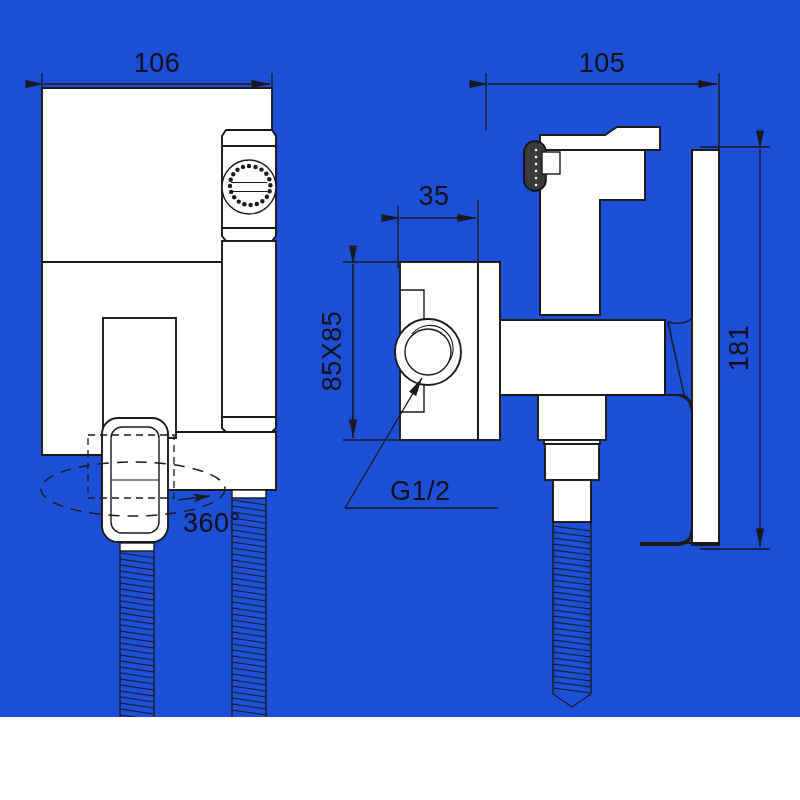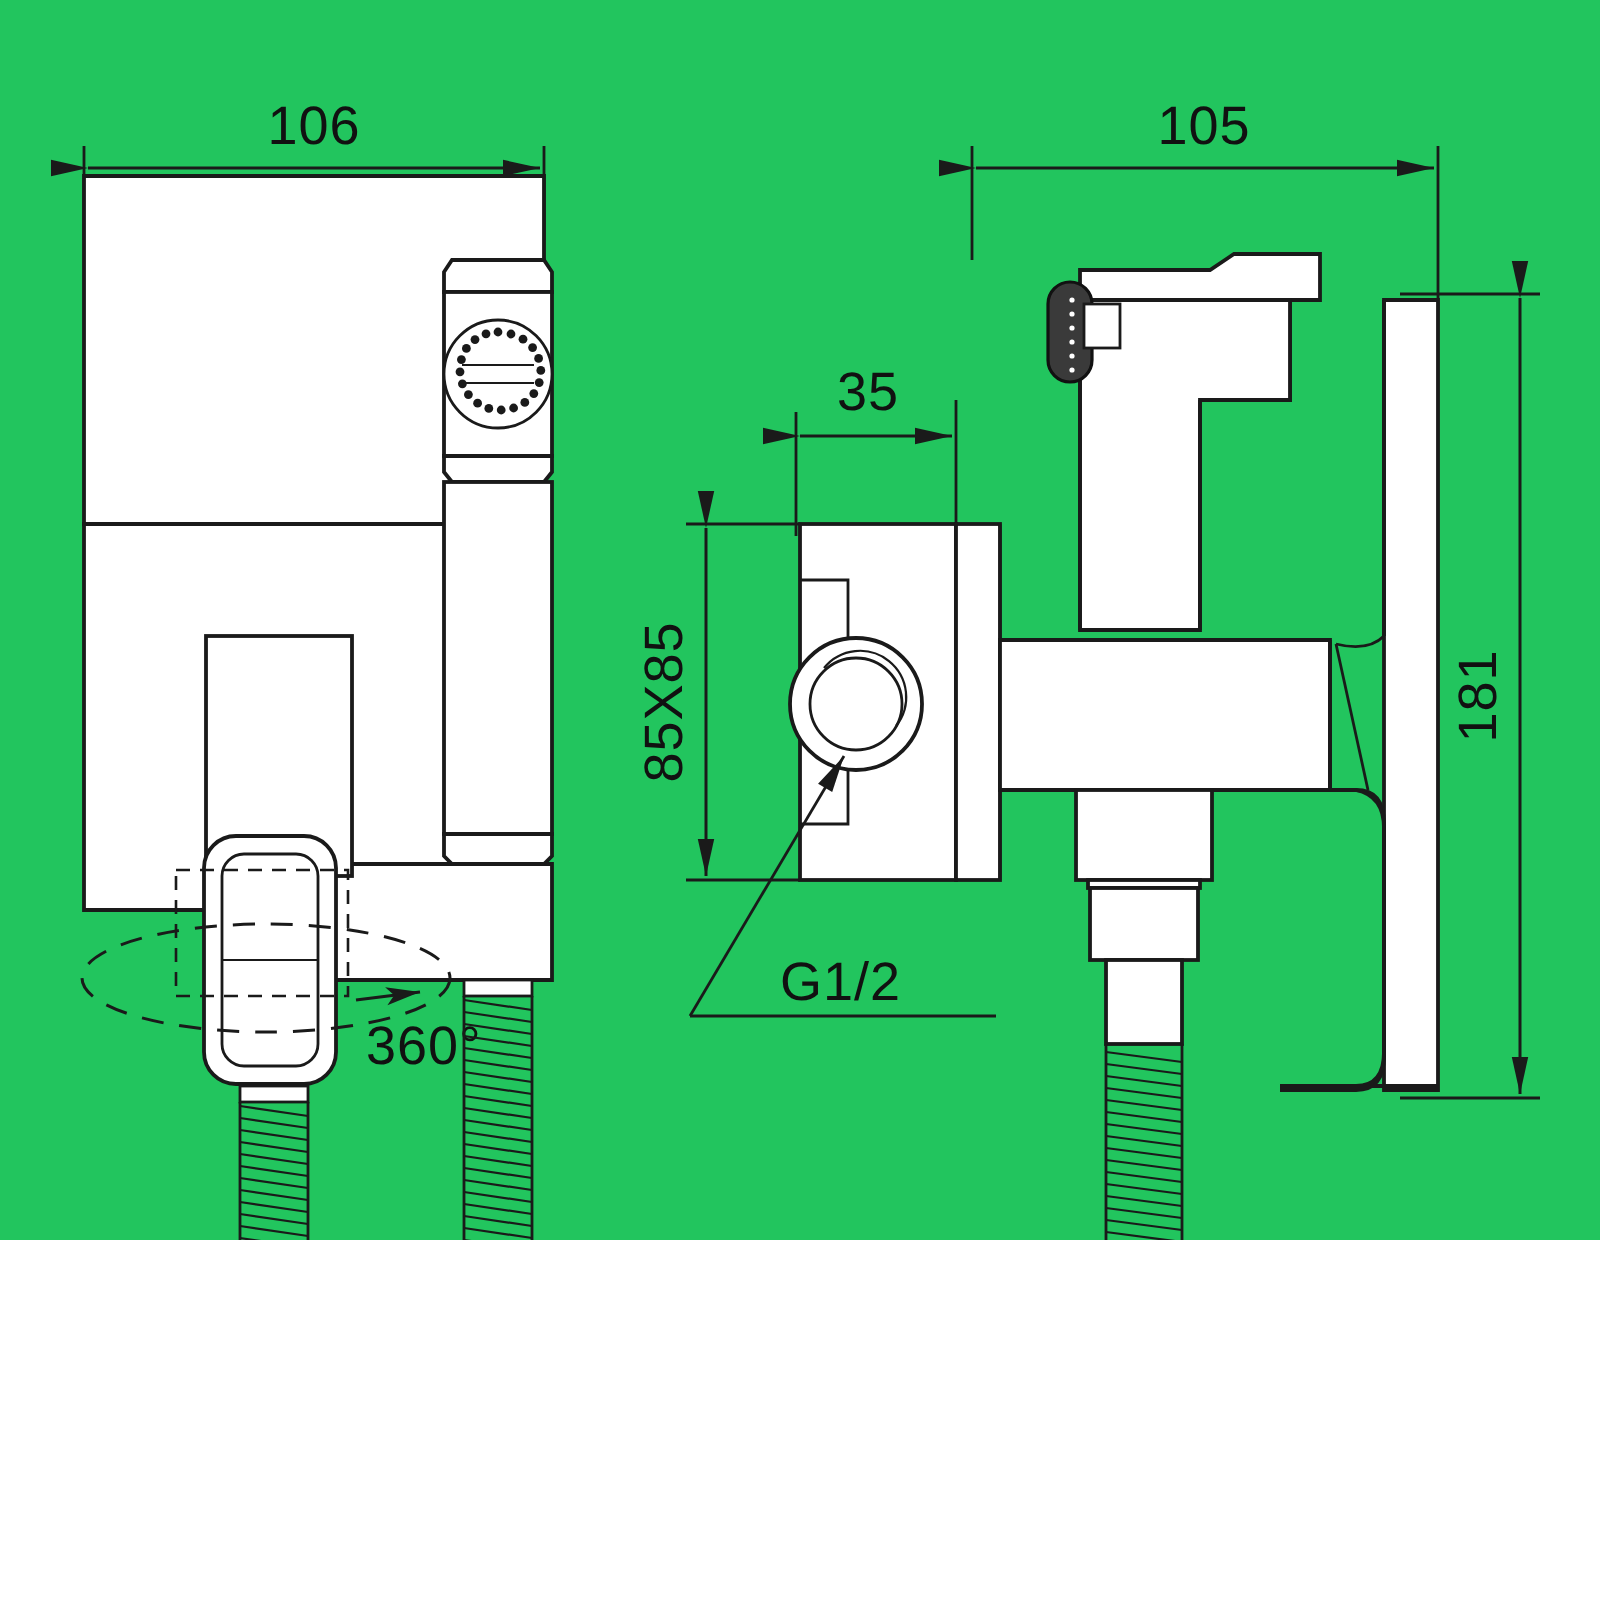--- a/index.html
+++ b/index.html
@@ -6,22 +6,22 @@
     margin: 0;
     padding: 0;
     background: #ffffff;
   }
   body {
     font-family: "Liberation Sans", sans-serif;
   }
   #drawing-sheet {
     position: relative;
     width: 800px;
-    height: 620px;
-    background: #22c55e;
+    height: 717px;
+    background: #1d4ed8;
     overflow: hidden;
   }
   svg#tech-drawing {
     display: block;
     width: 800px;
     height: 800px;
   }
   .ln {
     fill: none;
     stroke: #1a1a1a;

